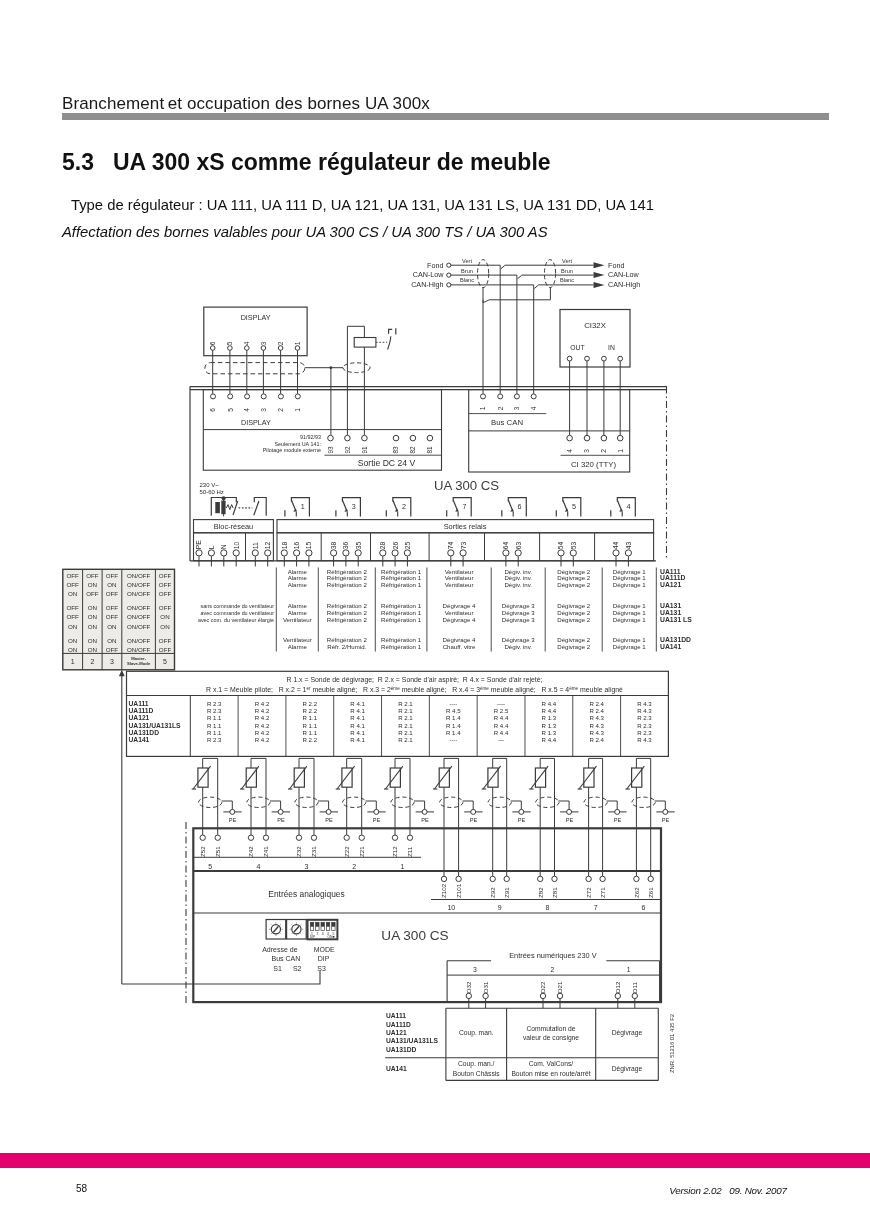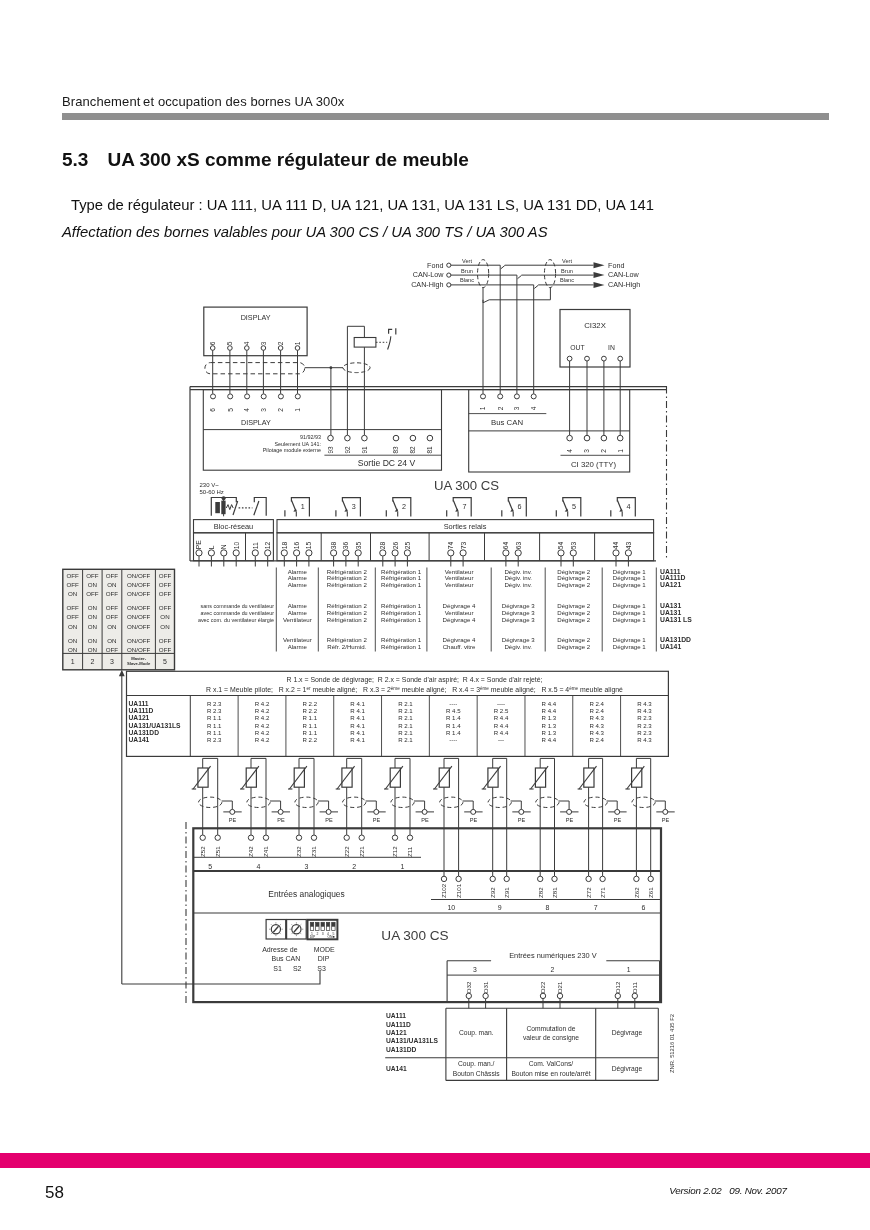--- a/index.html
+++ b/index.html
@@ -1,26 +1,26 @@
 <!DOCTYPE html>
 <html lang="fr"><head>
 <meta charset="utf-8">
 <title>UA 300</title>
 <style>
   html,body { margin:0; padding:0; }
   body { width:870px; height:1230px; background:#fff; position:relative;
          font-family:"Liberation Sans", sans-serif; overflow:hidden; }
   .abs { position:absolute; }
-  #hdr { left:62px; top:94px; font-size:13px; color:#1a1a1a; letter-spacing:0.1px; }
+  #hdr { left:62px; top:94px; font-size:17px; color:#1a1a1a; letter-spacing:0.1px; }
   #hbar { left:62px; top:112.5px; width:767px; height:7px; background:#8f8f8f; }
-  #h1 { left:62px; top:148.5px; font-size:19px; font-weight:bold; color:#111;text-align:right; }
+  #h1 { left:62px; top:148.5px; font-size:23px; font-weight:bold; color:#111;text-align:right; }
   #h1 span { margin-left:19px; }
   #p1 { left:62px; top:196.5px; font-size:14.8px; color:#111;margin-left:9px; }
   #p2 { left:62px; top:224px; font-size:14.8px; color:#111;font-style:italic; }
-  #pgnum { left:45px; top:1183px; font-size:17px; color:#111; }
+  #pgnum { left:76px; top:1183px; font-size:10px; color:#111; }
   #ver { right:83.2px; top:1184.5px; font-size:9.8px; letter-spacing:-0.2px; color:#111;font-style:italic; }
   #pinkbar { left:0; top:1152.5px; width:870px; height:15.5px; background:#e4006e; }
   svg text { font-family:"Liberation Sans", sans-serif; }
 </style>
 </head>
 <body>
 <div class="abs" id="hdr">Branchement et occupation des bornes UA 300x</div>
 <div class="abs" id="hbar"></div>
 <div class="abs" id="h1">5.3<span>UA 300 xS comme régulateur de meuble</span></div>
 <div class="abs" id="p1">Type de régulateur : UA 111, UA 111 D, UA 121, UA 131, UA 131 LS, UA 131 DD, UA 141</div>

